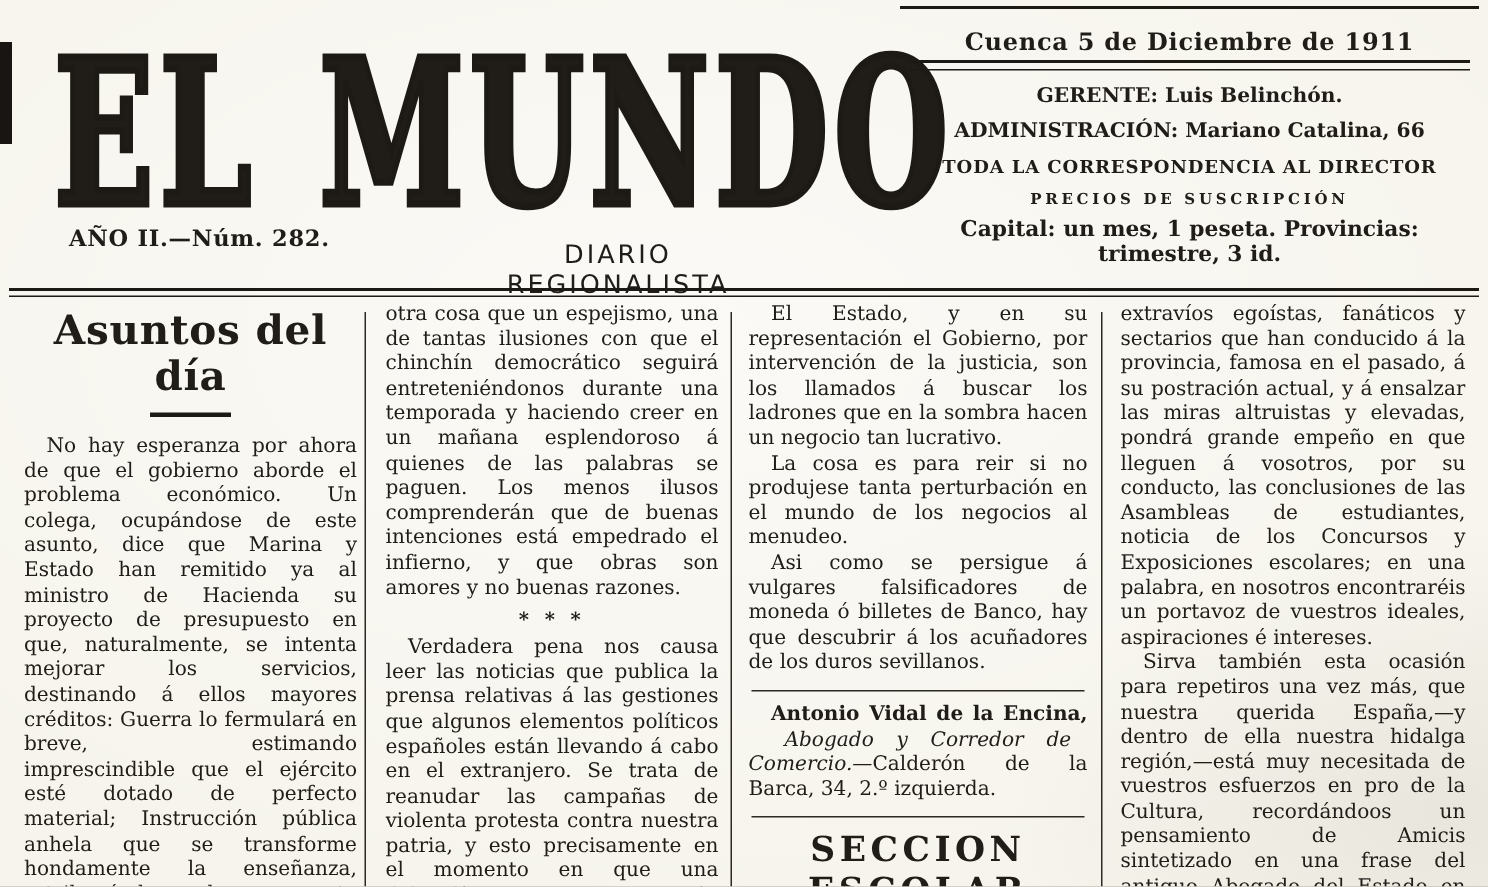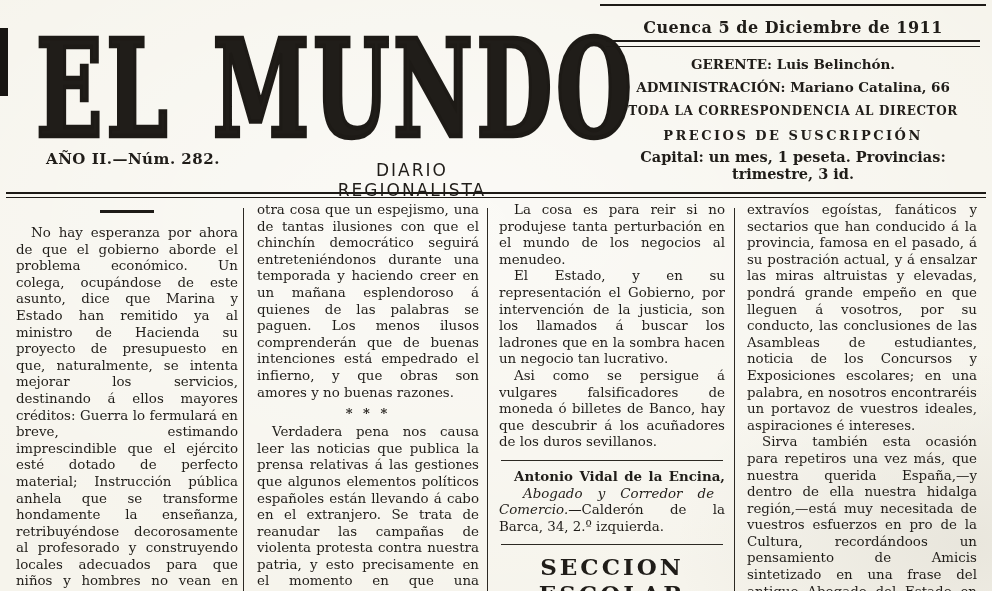--- a/index.html
+++ b/index.html
@@ -32,21 +32,21 @@
     border-top:2px solid #1d1a16; border-bottom:1px solid #1d1a16; }
 
   
   .infobox { position:absolute; left:598px; top:0; width:390px; text-align:center; }
   .infobox-toprule { border-top:2px solid #1d1a16; margin:4px 2px 12px; }
   .dateline { font-size:16px; font-weight:bold; letter-spacing:0.5px;text-align:center; }
   .date-rule { height:4px; border-top:2px solid #1d1a16; border-bottom:1px solid #1d1a16; margin:3px 8px 9px; }
   .gerente   { font-size:13.5px; font-weight:bold; margin-top:7px; }
   .admon     { font-size:13.5px; font-weight:bold; margin-top:7px; }
   .corresp   { font-size:12px;   font-weight:bold; letter-spacing:0.6px; margin-top:9px; }
-  .precios   { font-size:13px; font-weight:bold; letter-spacing:2.5px; margin-top:10px; }
+  .precios   { font-size:10px; font-weight:bold; letter-spacing:2.5px; margin-top:10px; }
   .capital   { font-size:14.5px; font-weight:bold; margin-top:5px; }
   .cuenta    { font-size:10.5px; font-weight:bold; letter-spacing:0.3px; margin-top:5px; }
 
   
   .cols { position:absolute; left:0; right:0; top:202px; bottom:0; }
   .col  { position:absolute; top:0; bottom:0; overflow:hidden; }
   #c1 { left:16px;  width:222px; }
   #c2 { left:257px; width:222px; }
   #c3 { left:499px; width:226px; }
   #c4 { left:747px; width:230px; }
@@ -91,33 +91,34 @@
   </div>
 
   <div class="main-rule"></div>
 
   <div class="cols">
     <div class="vsep" id="s1"></div>
     <div class="vsep" id="s2"></div>
     <div class="vsep" id="s3"></div>
 
     <div class="col" id="c1">
+      <h2 class="article-heading">Asuntos del día</h2>
       <div class="head-rule"></div>
       <p class="body indent">No hay esperanza por ahora de que el gobierno aborde el problema económico. Un colega, ocupándose de este asunto, dice que Marina y Estado han remitido ya al ministro de Hacienda su proyecto de presupuesto en que, naturalmente, se intenta mejorar los servicios, destinando á ellos mayores créditos: Guerra lo fermulará en breve, estimando imprescindible que el ejército esté dotado de perfecto material; Instrucción pública anhela que se transforme hondamente la enseñanza, retribuyéndose decorosamente al profesorado y construyendo locales adecuados para que niños y hombres no vean en riesgo su salud; Fomento grita, amenaza con fieros males, si no se le dan millones para ca-</p>
     </div>
 
     <div class="col" id="c2">
       <p class="body mt6">otra cosa que un espejismo, una de tantas ilusiones con que el chinchín democrático seguirá entreteniéndonos durante una temporada y haciendo creer en un mañana esplendoroso á quienes de las palabras se paguen. Los menos ilusos comprenderán que de buenas intenciones está empedrado el infierno, y que obras son amores y no buenas razones.</p>
       <div class="asterisks">* * *</div>
       <p class="body indent">Verdadera pena nos causa leer las noticias que publica la prensa relativas á las gestiones que algunos elementos políticos españoles están llevando á cabo en el extranjero. Se trata de reanudar las campañas de violenta protesta contra nuestra patria, y esto precisamente en el momento en que una delicadísima negociación diplomática va á decidir, quizás, de nuestro porvenir; cabalmente en el instante en que, más</p>
     </div>
 
     <div class="col" id="c3">
+      <p class="body indent">El Estado, y en su representación el Gobierno, por intervención de la justicia, son los llamados á buscar los ladrones que en la sombra hacen un negocio tan lucrativo.</p>
       <p class="body indent mt10">La cosa es para reir si no produjese tanta perturbación en el mundo de los negocios al menudeo.</p>
-      <p class="body indent">El Estado, y en su representación el Gobierno, por intervención de la justicia, son los llamados á buscar los ladrones que en la sombra hacen un negocio tan lucrativo.</p>
       <p class="body indent">Asi como se persigue á vulgares falsificadores de moneda ó billetes de Banco, hay que descubrir á los acuñadores de los duros sevillanos.</p>
       <hr class="thin-rule">
       <p class="body indent"><span class="ad-name">Antonio Vidal de la Encina,</span><span class="ad-role"> Abogado y Corredor de Comercio.—</span><span>Calderón de la Barca, 34, 2.º izquierda.</span></p>
       <hr class="thin-rule">
       <h3 class="section-title">SECCION ESCOLAR</h3>
 
     </div>
 
     <div class="col" id="c4">
       <p class="body mt10">extravíos egoístas, fanáticos y sectarios que han conducido á la provincia, famosa en el pasado, á su postración actual, y á ensalzar las miras altruistas y elevadas, pondrá grande empeño en que lleguen á vosotros, por su conducto, las conclusiones de las Asambleas de estudiantes, noticia de los Concursos y Exposiciones escolares; en una palabra, en nosotros encontraréis un portavoz de vuestros ideales, aspiraciones é intereses.</p>

